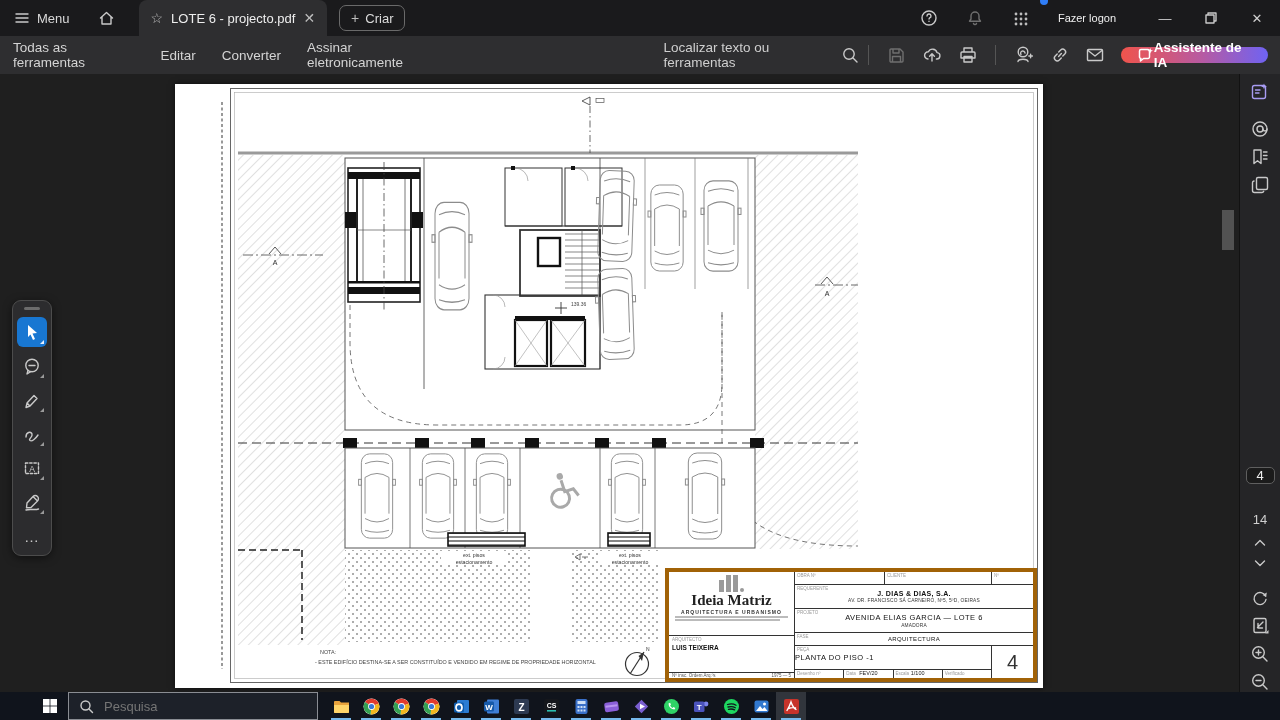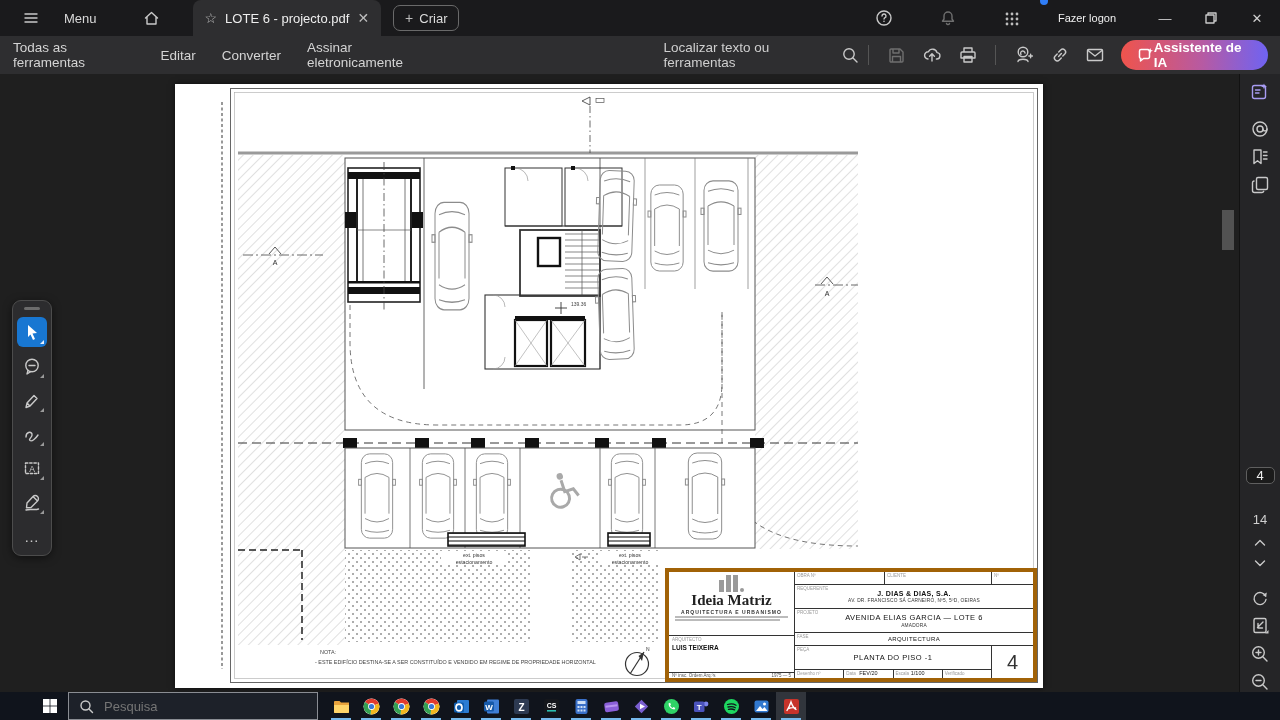--- a/index.html
+++ b/index.html
@@ -2,40 +2,40 @@
 <html><head>
 <meta charset="utf-8">
 <style>
   html,body{margin:0;padding:0;background:#111;}
   .app{position:relative;width:1280px;height:720px;overflow:hidden;
        font-family:"Liberation Sans",sans-serif;background:#1f1f1f;
        -webkit-font-smoothing:antialiased;color:#d7d7d7;}
   
   .titlebar{position:absolute;top:0;left:0;width:1280px;height:36px;background:#1a1a1c;
             display:flex;align-items:center;font-size:13px;color:#d9d9d9;}
-  .tb-btn{display:flex;align-items:center;gap:25px;padding:0 23px;height:36px;cursor:default;}
+  .tb-btn{display:flex;align-items:center;gap:7px;padding:0 14px;height:36px;cursor:default;}
   .tab{display:flex;align-items:center;gap:8px;height:36px;margin-left:10px;padding:0 12px;
        background:#2e2e30;border-radius:8px 8px 0 0;}
   .tab .title{color:#eee;}
   .glyph{font-size:14px;color:#bdbdbd;line-height:1;}
   .create{display:flex;align-items:center;gap:6px;border:1px solid #6a6a6a;border-radius:7px;
           height:24px;padding:0 11px;margin-left:12px;color:#dcdcdc;}
   .tb-right{margin-left:auto;display:flex;align-items:center;}
   .signin{font-size:11px;color:#f0f0f0;margin:0 26px 0 14px;}
   .winctl{width:46px;height:36px;display:flex;align-items:center;justify-content:center;color:#cfcfcf;}
   .appsdot{position:relative;}
   .appsdot .dot{position:absolute;top:-3px;right:-4px;width:8px;height:8px;border-radius:50%;background:#2f7df6;}
   
   .menubar{position:absolute;top:36px;left:0;width:1280px;height:38px;background:#2e2e30;
            border-bottom:1px solid #151515;display:flex;align-items:center;font-size:13.5px;color:#d4d4d4;}
   .menu-item{padding:0 13px;}
   .search-group{display:flex;align-items:center;gap:8px;margin-left:208px;color:#cfcfcf;}
   .vdiv{width:1px;height:20px;background:#555;margin:0 10px;}
   .mb-icon{width:38px;height:38px;display:flex;align-items:center;justify-content:center;}
-  .ai-pill{display:flex;align-items:center;height:30px;padding:0 16px;margin:0 12px 0 8px;
+  .ai-pill{display:flex;align-items:center;height:16px;padding:0 16px;margin:0 12px 0 8px;
            border-radius:16px;color:#fff;font-size:13.5px;font-weight:bold;
            background:linear-gradient(90deg,#ef544c 0%,#b75aa2 55%,#6f63f2 100%);}
   
   .docpane{position:absolute;top:74px;left:0;width:1240px;height:618px;background:#1f1f1f;}
   .page{position:absolute;left:175px;top:10px;width:868px;height:604px;background:#fff;box-shadow:0 0 6px rgba(0,0,0,.6);}
   .page svg{position:absolute;left:0;top:0;}
   
   .quicktools{position:absolute;left:12px;top:226px;width:38px;background:#2c2c2e;border:1px solid #4c4c4c;
               border-radius:9px;padding:6px 0 4px;display:flex;flex-direction:column;align-items:center;gap:4px;
               box-shadow:0 2px 8px rgba(0,0,0,.5);}
@@ -85,21 +85,21 @@
   .archname{font-size:6.5px;font-weight:bold;color:#111;margin-top:2px;}
   .regrow{flex:1;display:flex;justify-content:space-between;align-items:center;padding:0 3px;font-size:4.5px;color:#555;}
   .tb-right-table{flex:1;display:flex;flex-direction:column;box-sizing:border-box;}
   .trow{position:relative;border-bottom:1px solid #333;box-sizing:border-box;display:flex;}
   .trow .lbl{position:absolute;top:1px;left:2px;font-size:4.5px;color:#999;}
   .cellmid{flex:1;display:flex;flex-direction:column;align-items:center;justify-content:center;}
   .r1{height:13px;}.r2{height:24px;}.r3{height:24px;}.r4{height:13px;}
   .r56{flex:1;display:flex;border-bottom:none;}
   .c-num{width:42px;border-left:1px solid #333;display:flex;align-items:center;justify-content:center;box-sizing:border-box;}
   .bigfour{font-size:20px;color:#333;}
-  .peca{position:relative;height:24px;border-bottom:1px solid #333;display:flex;align-items:center;justify-content:center;box-sizing:border-box;}
+  .peca{position:relative;height:24px;border-bottom:1px solid #333;display:flex;align-items:center;justify-content:flex-start;box-sizing:border-box;}
   .brow{display:flex;flex:1;}
   .bcell{position:relative;flex:1;border-right:1px solid #333;display:flex;align-items:flex-end;justify-content:center;
          font-size:5.5px;color:#222;box-sizing:border-box;padding-bottom:2px;}
   .bcell:last-child{border-right:none;}
   .t-name{font-size:7px;font-weight:bold;color:#111;letter-spacing:.3px;}
   .t-sub{font-size:4.8px;color:#333;margin-top:1px;letter-spacing:.2px;}
   .t-big{font-size:7.5px;color:#111;letter-spacing:.5px;}
   
   svg.ic{display:block;}
   svg.ic .s{stroke:#c9c9c9;fill:none;stroke-width:1.4;stroke-linecap:round;stroke-linejoin:round;}

